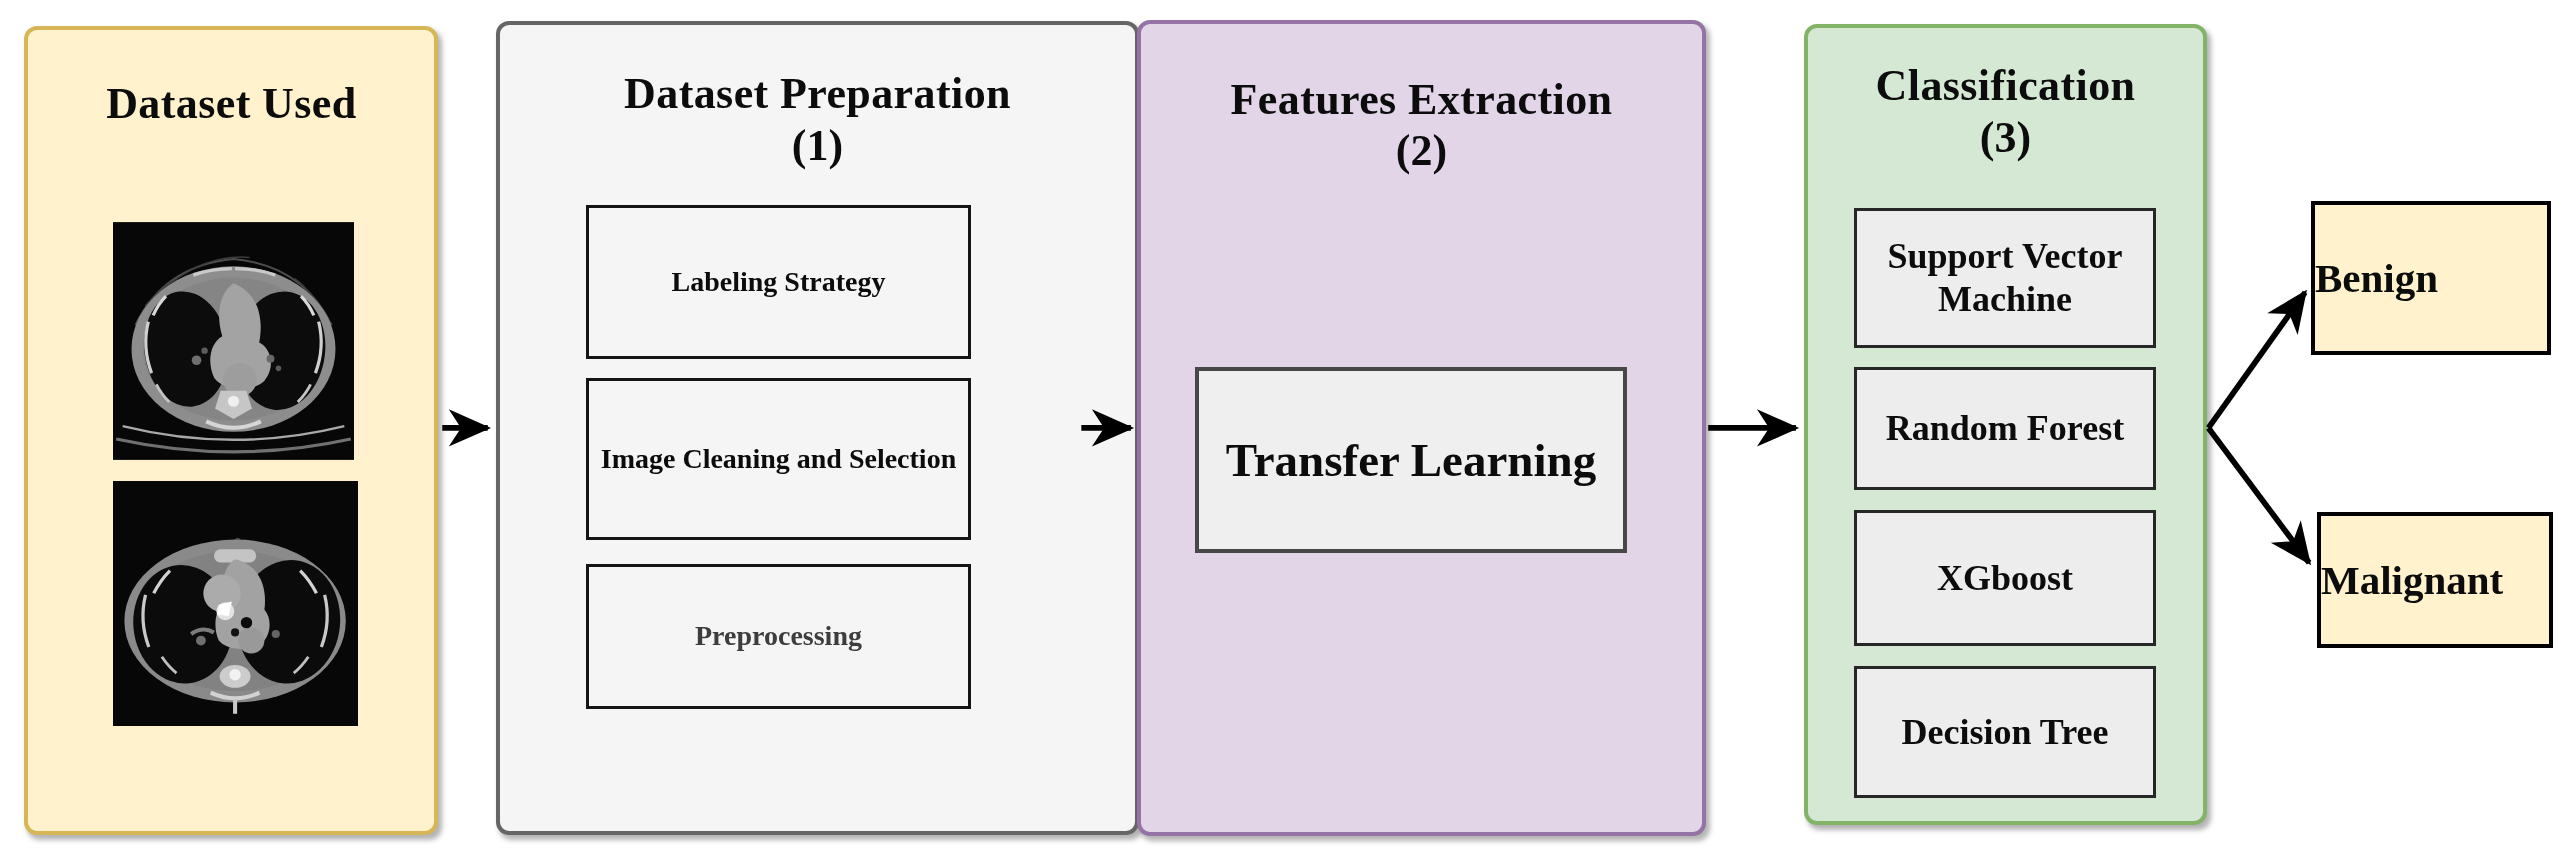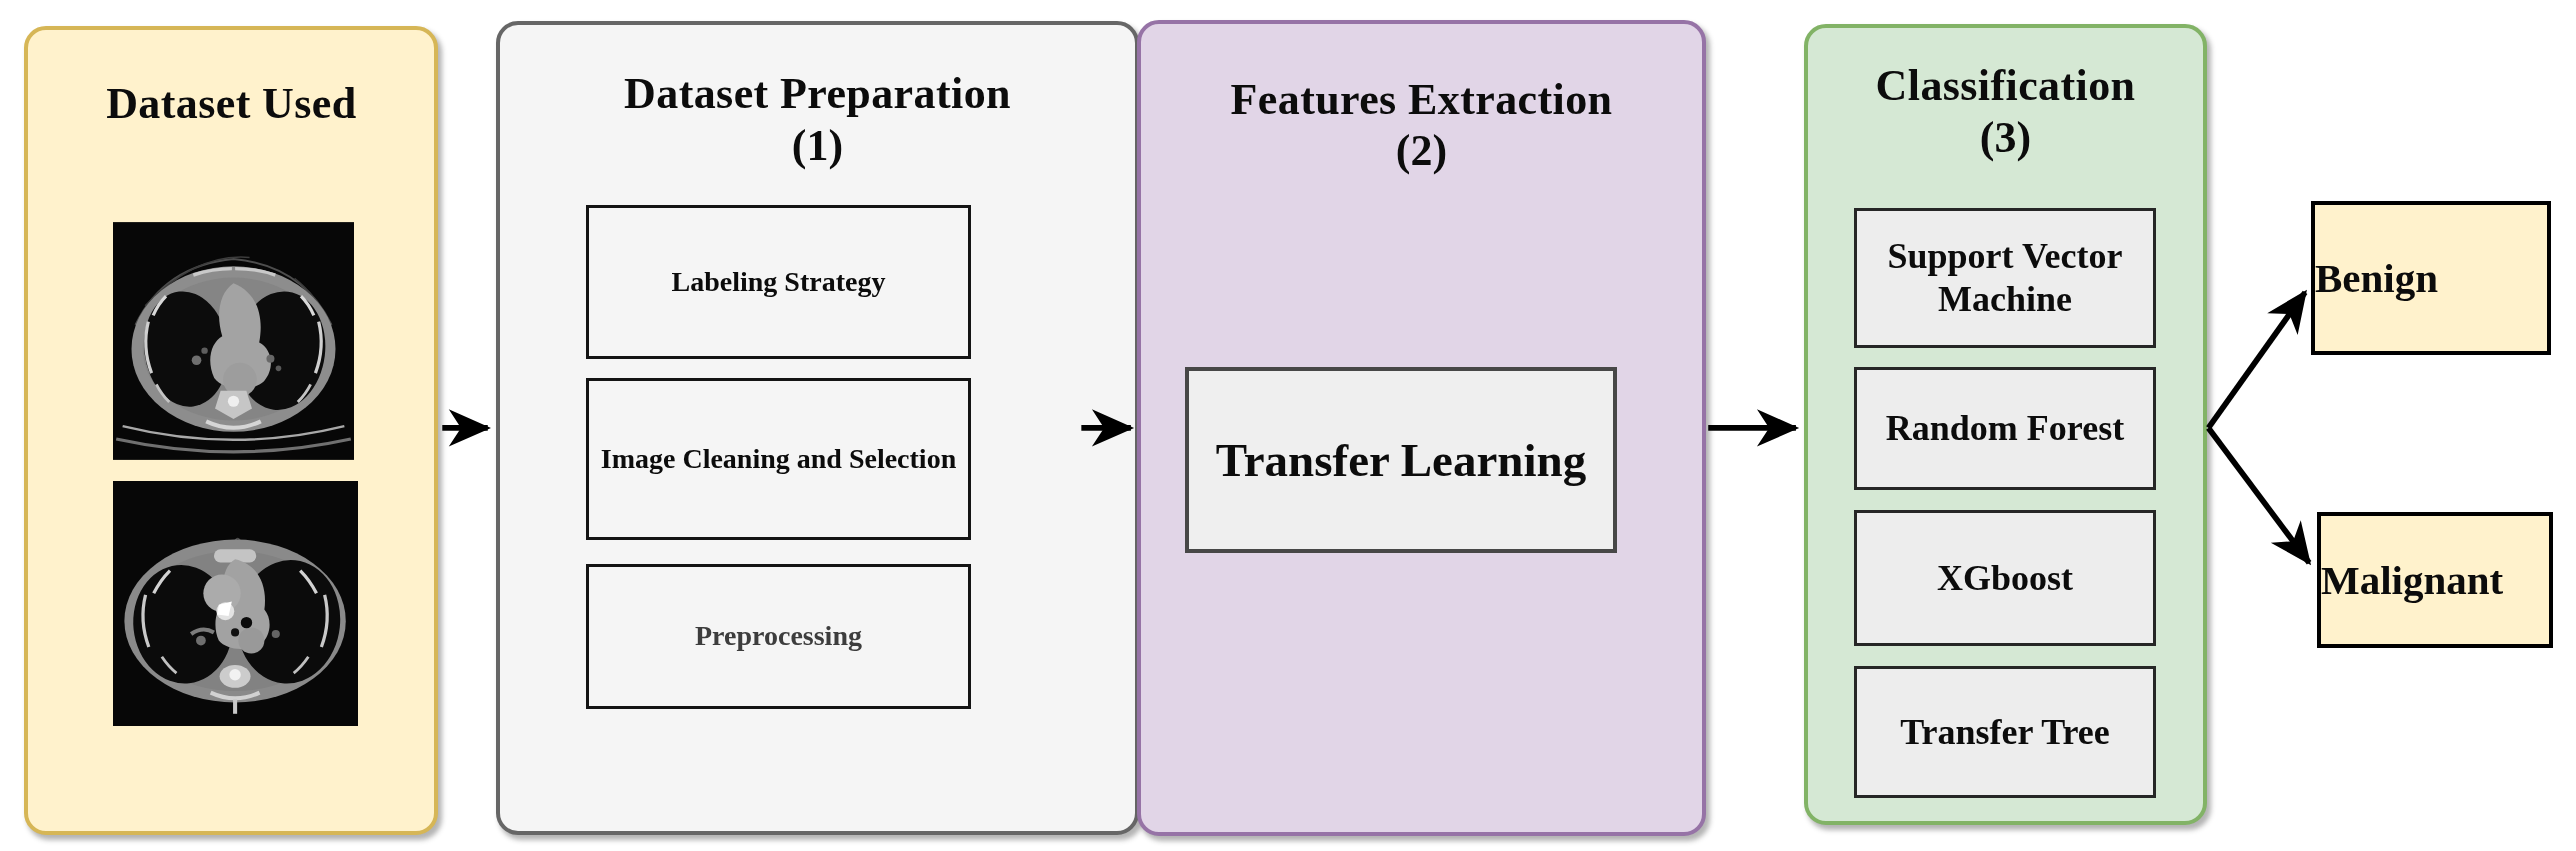--- a/index.html
+++ b/index.html
@@ -6,21 +6,21 @@
   .canvas{
     position:relative;
     width:2576px;height:851px;
     background:#ffffff;
     font-family:"Liberation Serif","DejaVu Serif",serif;
     overflow:hidden;
   }
   
   .stage{
     position:absolute;
-    border-radius:22px;
+    border-radius:13px;
     box-sizing:border-box;
     box-shadow:3.2px 4.1px 4.9px rgba(40,40,40,0.35);
     text-align:center;
   }
   .stage-dataset{
     left:24.4px;top:26px;width:414px;height:809px;
     background:#FFF2CC;border:4.1px solid #D6B656;
   }
   .stage-preparation{
     left:496px;top:21px;width:643px;height:814px;
@@ -62,21 +62,21 @@
   }
   .prep-box{
     left:86px;width:385px;
     background:#F5F5F5;border:3.2px solid #141414;
     font-size:28px;line-height:1.15;
   }
   .prep-1{top:180px;height:154px;}
   .prep-2{top:353px;height:162px;}
   .prep-3{top:539px;height:145px;color:#3d3d3d;}
   .tl-box{
-    left:44px;top:343px;width:432px;height:186px;
+    left:54px;top:343px;width:432px;height:186px;
     background:#EFEFEF;border:4.9px solid #474747;
     font-size:47px;
   }
   .clf-box{
     left:46px;width:302px;
     background:#EDEDED;border:3.2px solid #262626;
     font-size:36px;line-height:1.2;
     padding:0 11.4px;
   }
   .clf-1{top:180px;height:140px;}
@@ -200,21 +200,21 @@
     <div class="inner-box clf-box clf-1">
       <span>Support Vector Machine</span>
     </div>
     <div class="inner-box clf-box clf-2">
       <span>Random Forest</span>
     </div>
     <div class="inner-box clf-box clf-3">
       <span>XGboost</span>
     </div>
     <div class="inner-box clf-box clf-4">
-      <span>Transfer Tree</span>
+      <span>Decision Tree</span>
     </div>
   </section>
 
   <div class="output-box output-benign">
     <span>Benign</span>
   </div>
   <div class="output-box output-malignant">
     <span>Malignant</span>
   </div>
 

